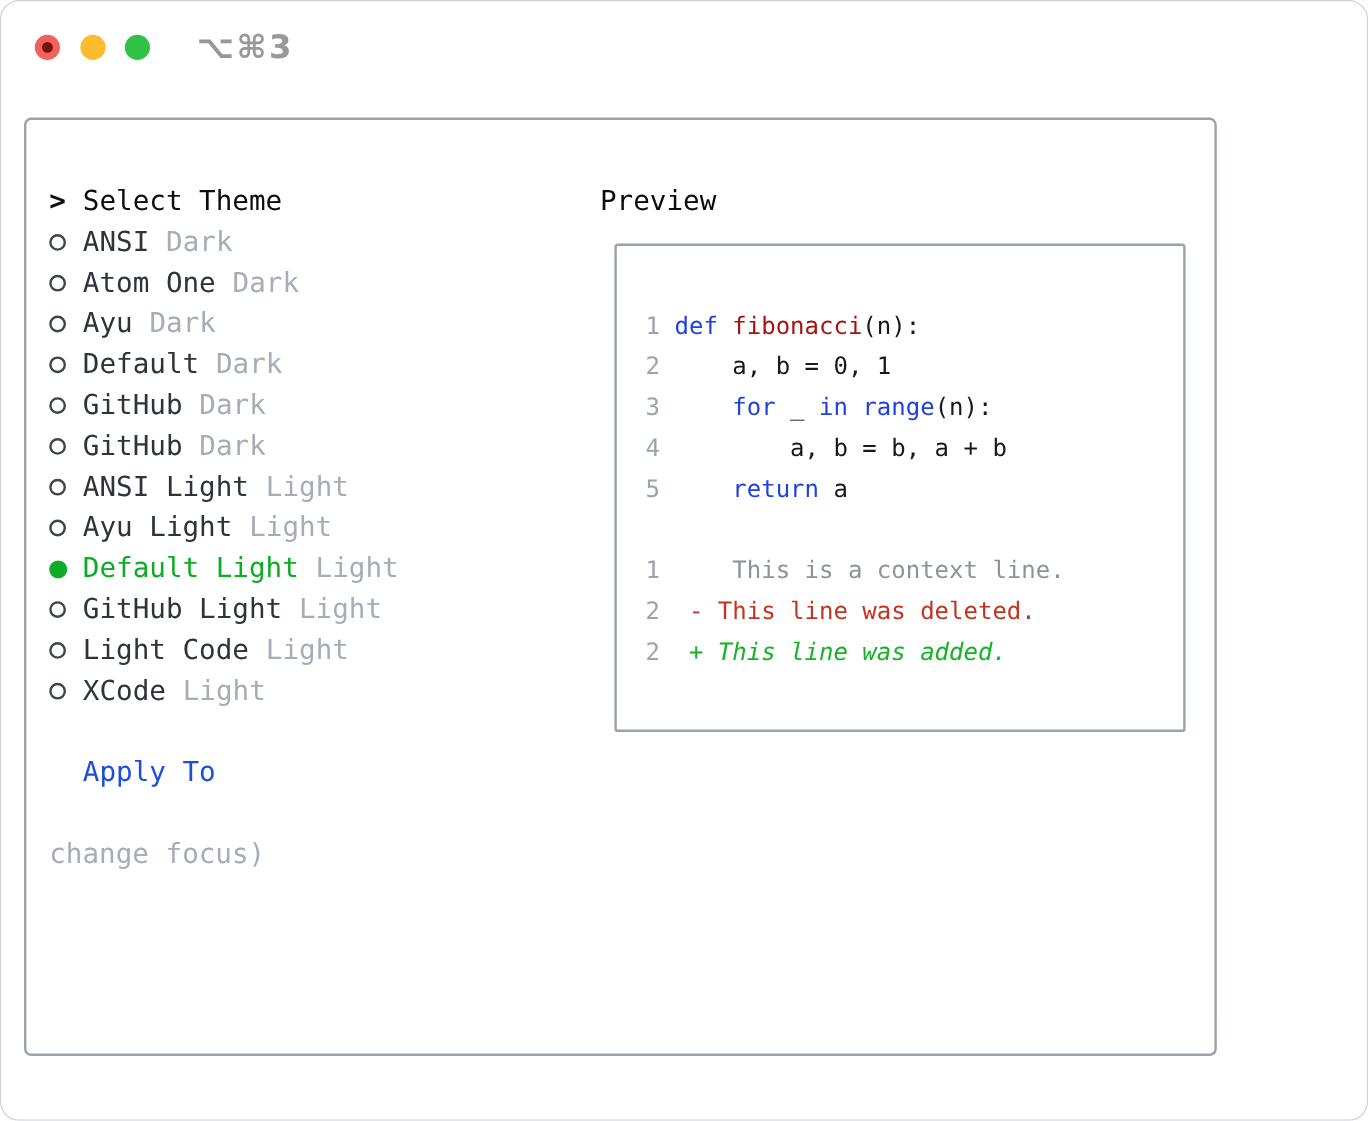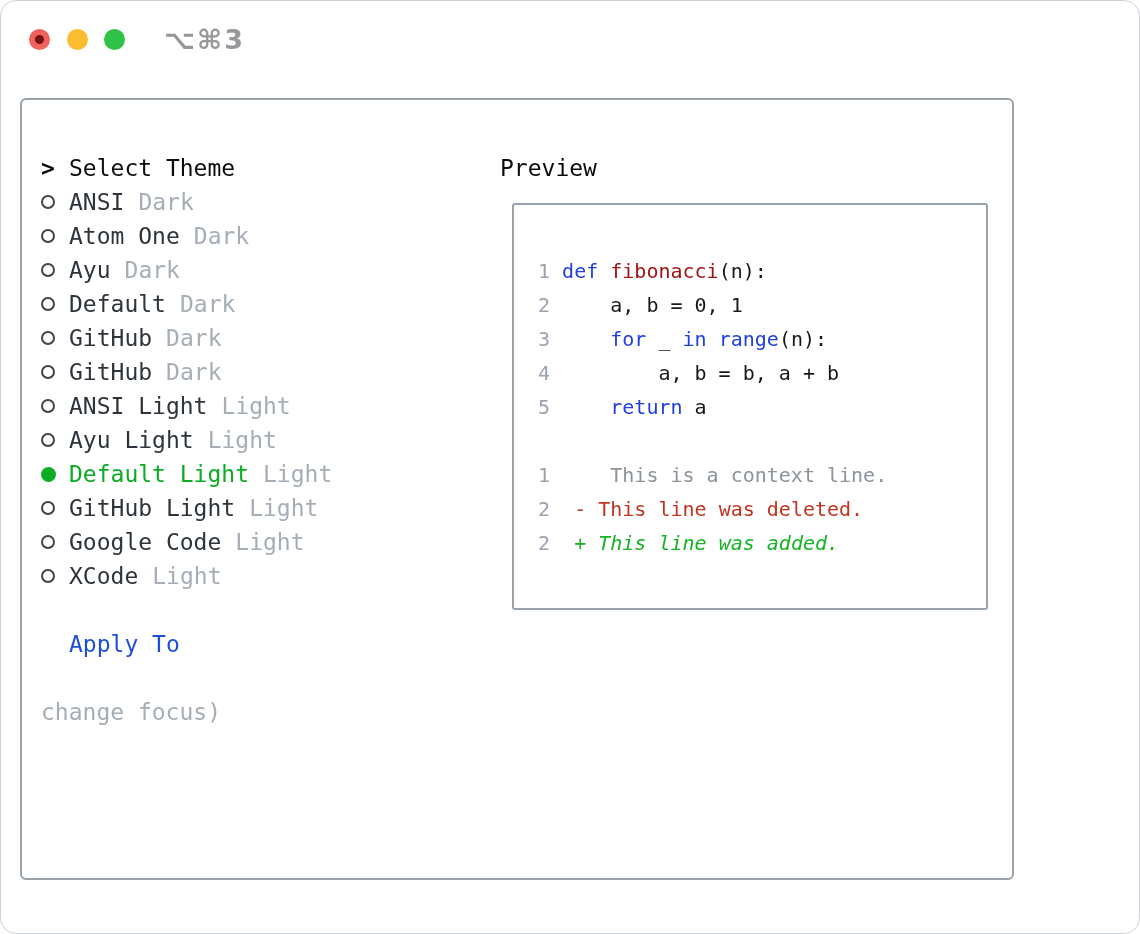--- a/index.html
+++ b/index.html
@@ -86,21 +86,21 @@
           <div class="row"><span class="cell-bullet"><span class="dot"></span></span><span class="tname">ANSI</span><span class="variant">Dark</span></div>
           <div class="row"><span class="cell-bullet"><span class="dot"></span></span><span class="tname">Atom One</span><span class="variant">Dark</span></div>
           <div class="row"><span class="cell-bullet"><span class="dot"></span></span><span class="tname">Ayu</span><span class="variant">Dark</span></div>
           <div class="row"><span class="cell-bullet"><span class="dot"></span></span><span class="tname">Default</span><span class="variant">Dark</span></div>
           <div class="row"><span class="cell-bullet"><span class="dot"></span></span><span class="tname">GitHub</span><span class="variant">Dark</span></div>
           <div class="row"><span class="cell-bullet"><span class="dot"></span></span><span class="tname">GitHub</span><span class="variant">Dark</span></div>
           <div class="row"><span class="cell-bullet"><span class="dot"></span></span><span class="tname">ANSI Light</span><span class="variant">Light</span></div>
           <div class="row"><span class="cell-bullet"><span class="dot"></span></span><span class="tname">Ayu Light</span><span class="variant">Light</span></div>
           <div class="row"><span class="cell-bullet"><span class="dot dot-on"></span></span><span class="tname sel">Default Light</span><span class="variant">Light</span></div>
           <div class="row"><span class="cell-bullet"><span class="dot"></span></span><span class="tname">GitHub Light</span><span class="variant">Light</span></div>
-          <div class="row"><span class="cell-bullet"><span class="dot"></span></span><span class="tname">Google Code</span><span class="variant">Light</span></div>
+          <div class="row"><span class="cell-bullet"><span class="dot"></span></span><span class="tname">Light Code</span><span class="variant">Light</span></div>
           <div class="row"><span class="cell-bullet"><span class="dot"></span></span><span class="tname">XCode</span><span class="variant">Light</span></div>
         </div>
 
       <div class="spacer"></div>
 
       <div class="row">
         <span class="cell-bullet"></span>
         <span class="section-title">Apply To</span>
       </div>
 

